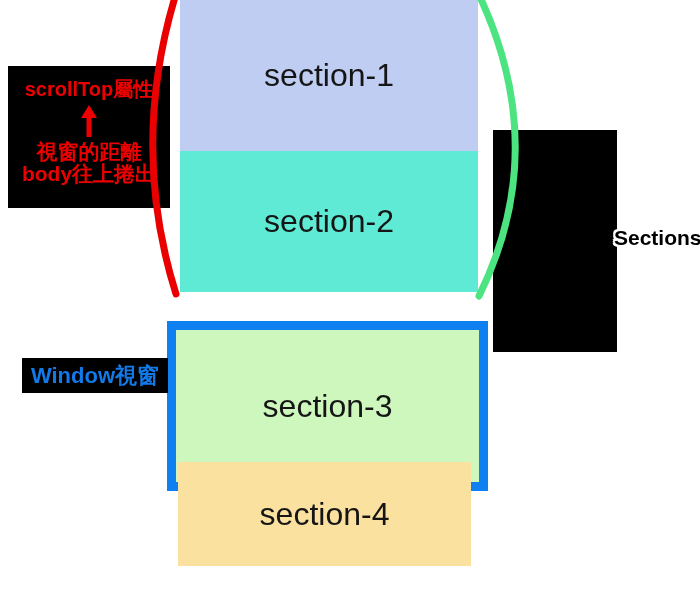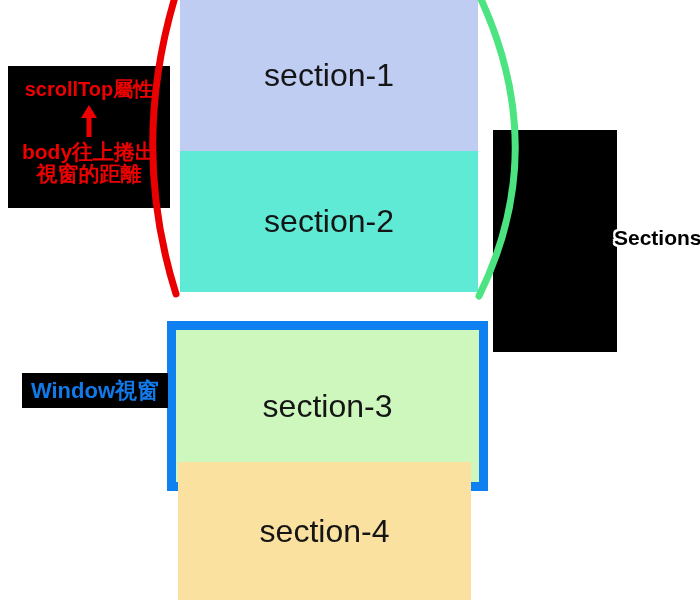--- a/index.html
+++ b/index.html
@@ -19,40 +19,40 @@
     justify-content: center;
   }
   .section .label {
     font-weight: normal;
     font-size: 32px;
   }
   .s1 { left:180px; top:0;     width:298px; height:151px; }
   .s2 { left:180px; top:151px; width:298px; height:141px; }
   .s3 { left:167px; top:292px; width:321px; height:170px;
         border-width:9px; border-style:solid; box-sizing:border-box; }
-  .s4 { left:178px; top:462px; width:293px; height:138px; }
+  .s4 { left:178px; top:462px; width:293px; height:104px; }
 
   .scrolltop-note {
     position: absolute;
     left:8px; top:66px; width:162px; height:142px;
     box-sizing: border-box;
     padding-top: 12px;
     display: flex;
     flex-direction: column;
     align-items: center;
     text-align: center;
     font-weight: bold;
   }
   .scrolltop-note .title { font-size:20px; line-height:22px; }
   .scrolltop-note .arrow-wrap { margin:3px 0 2px; line-height:0; }
   .scrolltop-note .desc  { font-size:21px; line-height:22px; }
 
   .window-note {
     position: absolute;
-    left:22px; top:373px; width:146px; height:35px;
+    left:22px; top:358px; width:146px; height:35px;
     display: flex;
     align-items: center;
     justify-content: center;
     font-size: 22px;
     font-weight: bold;
   }
 
   .right-box {
     position: absolute;
     left:493px; top:130px; width:124px; height:222px;
@@ -101,22 +101,22 @@
   </div>
 
   <div class="scrolltop-note" style="background-color: rgb(0, 0, 0); color: rgb(238, 0, 0);">
     <div class="title">scrollTop屬性</div>
     <div class="arrow-wrap">
       <svg width="22" height="36" viewBox="0 0 22 36" aria-hidden="true">
         <polygon points="11,2 3,15 19,15" style="fill: rgb(238, 0, 0);"></polygon>
         <line x1="11" y1="13" x2="11" y2="34" stroke-width="5" style="stroke: rgb(238, 0, 0);"></line>
       </svg>
     </div>
+    <div class="desc">視窗的距離</div>
     <div class="desc">body往上捲出</div>
-    <div class="desc">視窗的距離</div>
   </div>
 
   <div class="window-note" style="background-color: rgb(0, 0, 0); color: rgb(17, 121, 232);">
     <span>Window視窗</span>
   </div>
 
   <div class="right-box" style="background-color: rgb(0, 0, 0);"></div>
   <div class="right-note" style="color: rgb(0, 0, 0); padding-left: 43px;">Sections</div>
 
   <svg class="arcs" aria-hidden="true">

